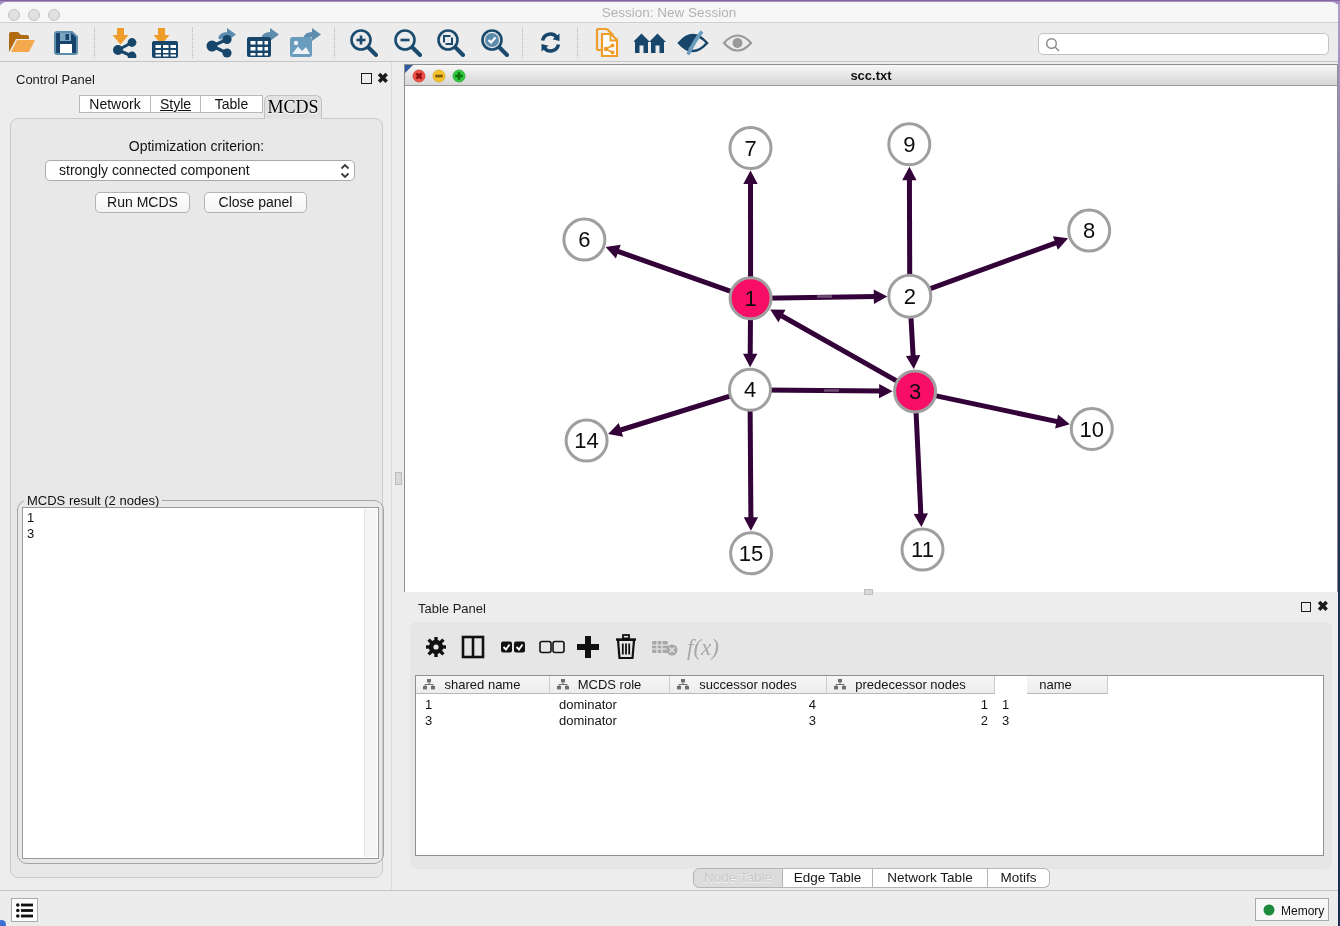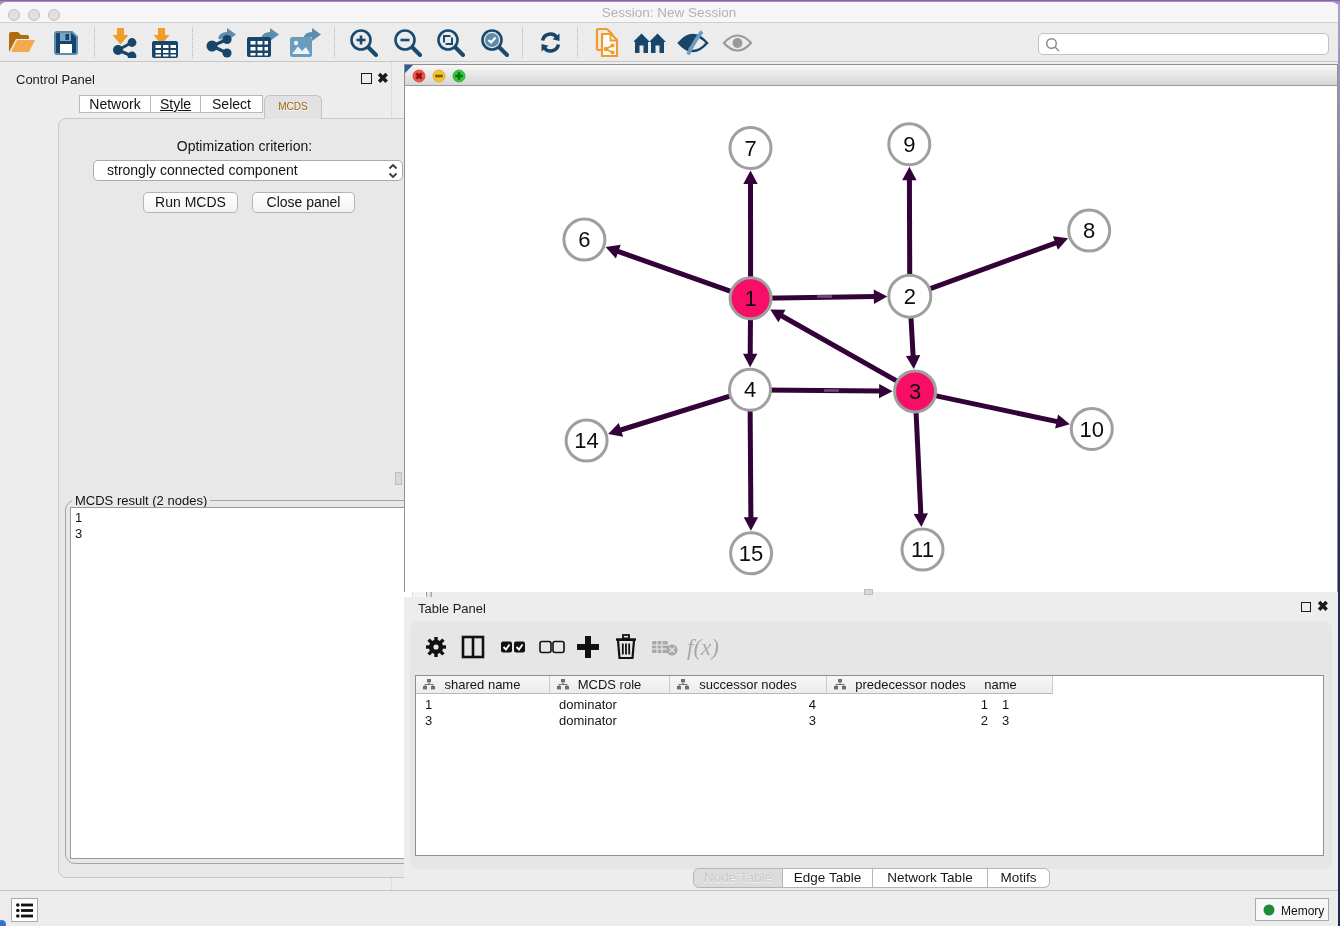--- a/index.html
+++ b/index.html
@@ -21,24 +21,24 @@
 #searchbox { position:absolute; left:1038px; top:10px; width:291px; height:22px; background:#fff;
   border:1px solid #c2c2c2; border-radius:5px; }
 
 #cpanel { position:absolute; left:0; top:62px; width:392px; height:828px; background:#ededed; border-right:1px solid #dcdcdc;padding-left:23px; }
 #cptitle { position:absolute; left:16px; top:10px; font-size:13px; color:#1c1c1c; }
 .paneltop-sq { position:absolute; width:11px; height:11px; border:1.6px solid #1a1a1a; background:transparent; }
 .paneltop-x { position:absolute; font-size:14px; font-weight:bold; color:#1a1a1a; line-height:11px; }
 .tab { position:absolute; top:33px; height:18px; background:#fff; border:1px solid #b9b9b9; font-size:14px;
   color:#111; text-align:center; line-height:17px; }
 #tabmcds { position:absolute; z-index:3; left:264px; top:33px; width:58px; height:24px; background:#e2e2e2;
-  border:1px solid #c2c2c2; border-bottom:none; border-radius:6px 6px 0 0; font-size:10px; color:#a16207;
-  text-shadow:0 1px 0 #fff; text-align:center; line-height:22px; }
+  border:1px solid #c2c2c2; border-bottom:none; border-radius:6px 6px 0 0; font-size:18px; color:#000000;
+  text-shadow:0 1px 0 #fff; text-align:center; line-height:22px;font-family:Liberation Serif, serif; }
 #cpcontent { position:absolute; left:10px; top:56px; width:373px; height:760px; background:#e8e8e8;
-  border:1px solid #c9c9c9; border-radius:8px;margin-left:48px; }
+  border:1px solid #c9c9c9; border-radius:8px; }
 #optlabel { position:absolute; left:0; top:19px; width:100%; text-align:center; font-size:14px; color:#141414; }
 #dropdown { position:absolute; left:34px; top:41px; width:310px; height:21px; background:#fff;
   border:1px solid #ababab; border-radius:5px; font-size:14px; color:#141414; line-height:19px; padding-left:13px; }
 .btn { position:absolute; top:73px; height:21px; background:linear-gradient(#ffffff,#f3f3f3);
   border:1px solid #b4b4b4; border-radius:5px; font-size:14px; color:#141414; text-align:center; line-height:19px; }
 #fieldset { position:absolute; left:6px; top:381px; width:367px; height:364px; border:1px solid #a5a5a5; border-radius:10px; }
 #fieldlegend { position:absolute; left:6px; top:-8px; background:#e8e8e8; padding:0 3px; font-size:13px; color:#111; }
 #fieldtext { position:absolute; left:4px; top:6px; right:4px; bottom:4px; background:#fff; border:1px solid #999;
   font-size:13px; color:#111; line-height:16px; padding:2px 0 0 4px; }
 #fieldscroll { position:absolute; right:1px; top:1px; width:13px; bottom:1px; background:#f5f5f5; border-left:1px solid #e2e2e2; }
@@ -238,21 +238,21 @@
           <line x1="10" y1="10" x2="14" y2="14" stroke="#8a8a8a" stroke-width="1.4"></line>
         </svg>
       </div>
     </div>
     <div id="cpanel">
       <div id="cptitle">Control Panel</div>
       <div class="paneltop-sq" style="left:361px; top:11px;"></div>
       <div class="paneltop-x" style="left:377px; top:11px;">✖</div>
       <div class="tab" style="left:79px; width:72px;">Network</div>
       <div class="tab" style="left:151px; width:50px; border-left:none;text-decoration:underline;">Style</div>
-      <div class="tab" style="left:201px; width:62px; border-left:none;">Select</div>
+      <div class="tab" style="left:201px; width:62px; border-left:none;">Table</div>
       <div id="tabmcds">MCDS</div>
       <div id="cpcontent">
         <div id="optlabel">Optimization criterion:</div>
         <div id="dropdown">strongly connected component
           <svg width="10" height="14" viewBox="0 0 10 14" style="position:absolute; right:4px; top:3px;">
             <path d="M1.5 4.5 L5 1 L8.5 4.5" fill="none" stroke="#3a3a3a" stroke-width="1.8"></path>
             <path d="M1.5 9.5 L5 13 L8.5 9.5" fill="none" stroke="#3a3a3a" stroke-width="1.8"></path>
           </svg>
         </div>
         <div class="btn" style="left:84px; width:95px;">Run MCDS</div>
@@ -267,20 +267,21 @@
       <div id="nettitle">
         <div id="focuscorner"></div>
         <svg width="70" height="21" viewBox="0 0 70 21" style="position:absolute;left:0;top:0;">
           <circle cx="14" cy="11" r="6" fill="#f15349" stroke="#cf3d32" stroke-width="0.8"></circle>
           <path d="M11.3 8.3 L16.7 13.7 M16.7 8.3 L11.3 13.7" stroke="#8e1010" stroke-width="2.6"></path>
           <circle cx="34" cy="11" r="6" fill="#f7c32a" stroke="#dba821" stroke-width="0.8"></circle>
           <rect x="30.3" y="9.7" width="7.4" height="2.7" fill="#7a5c10"></rect>
           <circle cx="54" cy="11" r="6" fill="#2fc93c" stroke="#27a832" stroke-width="0.8"></circle>
           <path d="M54 7.3 L54 14.7 M50.3 11 L57.7 11" stroke="#0f7012" stroke-width="2.6"></path>
         </svg>
+        <div id="netname">scc.txt</div>
       </div>
       <div id="netcanvas">
         <svg width="932" height="505" viewBox="0 0 932 505">
           <g stroke="#330239" stroke-width="5">
             <line x1="345.6" y1="211.3" x2="345.5" y2="95.0"></line>
             <line x1="345.6" y1="211.3" x2="211.5" y2="163.9"></line>
             <line x1="345.6" y1="211.3" x2="470.8" y2="209.6"></line>
             <line x1="345.6" y1="211.3" x2="345.2" y2="268.8"></line>
             <line x1="504.8" y1="209.2" x2="504.4" y2="91.3"></line>
             <line x1="504.8" y1="209.2" x2="652.3" y2="155.3"></line>
@@ -418,21 +419,21 @@
                 <rect x="0" y="7" width="4" height="3.4" fill="#6d6d6d"></rect>
                 <rect x="8" y="7" width="4" height="3.4" fill="#6d6d6d"></rect>
                 <path d="M6 3.4 L6 5.5 M2 7 L2 5.5 L10 5.5 L10 7" stroke="#6d6d6d" stroke-width="1" fill="none"></path>
               </svg>successor nodes</div>
           <div class="thcell" style="left:411px; width:168px;"><svg width="12" height="11" viewBox="0 0 12 11" style="position:absolute;left:7px;top:3px;">
                 <rect x="4" y="0" width="4" height="3.4" fill="#6d6d6d"></rect>
                 <rect x="0" y="7" width="4" height="3.4" fill="#6d6d6d"></rect>
                 <rect x="8" y="7" width="4" height="3.4" fill="#6d6d6d"></rect>
                 <path d="M6 3.4 L6 5.5 M2 7 L2 5.5 L10 5.5 L10 7" stroke="#6d6d6d" stroke-width="1" fill="none"></path>
               </svg>predecessor nodes</div>
-          <div class="thcell" style="left:556px; width:81px; padding-right:23px;">name</div>
+          <div class="thcell" style="left:611px; width:81px; padding-right:23px;">name</div>
           <div class="trow" style="left:9px; top:20px;">1</div>
           <div class="trow" style="left:143px; top:20px;">dominator</div>
           <div class="trow" style="left:254px; top:20px; width:146px; text-align:right;">4</div>
           <div class="trow" style="left:411px; top:20px; width:161px; text-align:right;">1</div>
           <div class="trow" style="left:586px; top:20px;">1</div>
           <div class="trow" style="left:9px; top:36px;">3</div>
           <div class="trow" style="left:143px; top:36px;">dominator</div>
           <div class="trow" style="left:254px; top:36px; width:146px; text-align:right;">3</div>
           <div class="trow" style="left:411px; top:36px; width:161px; text-align:right;">2</div>
           <div class="trow" style="left:586px; top:36px;">3</div>

